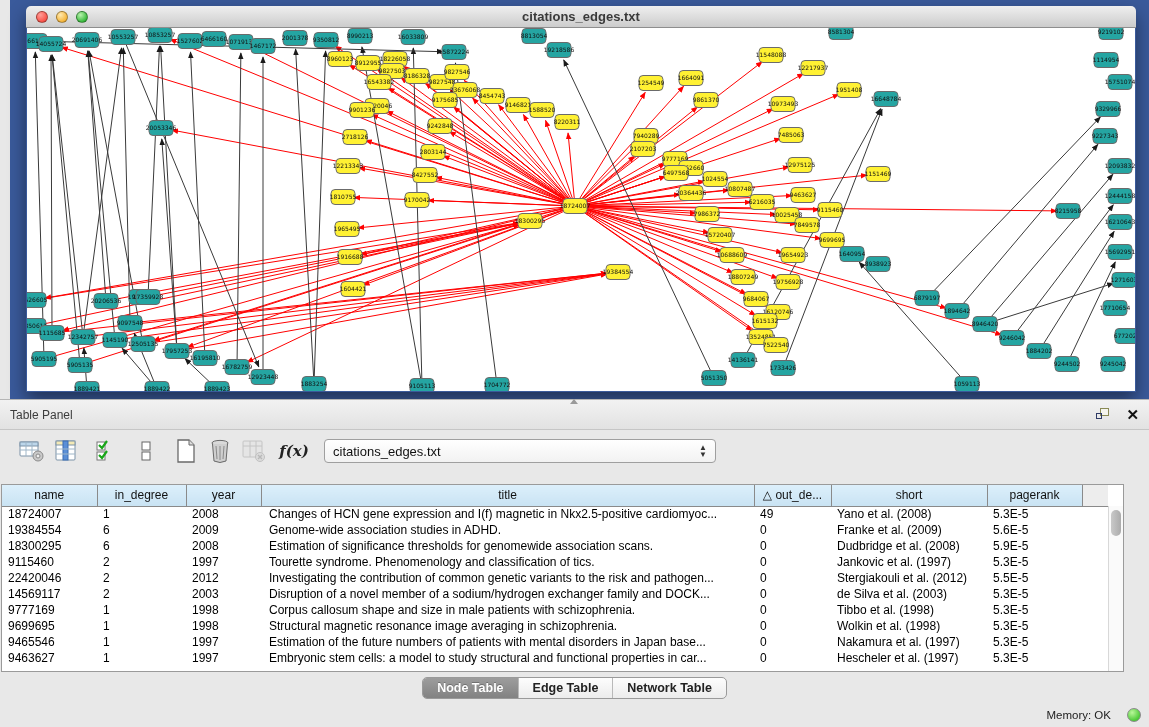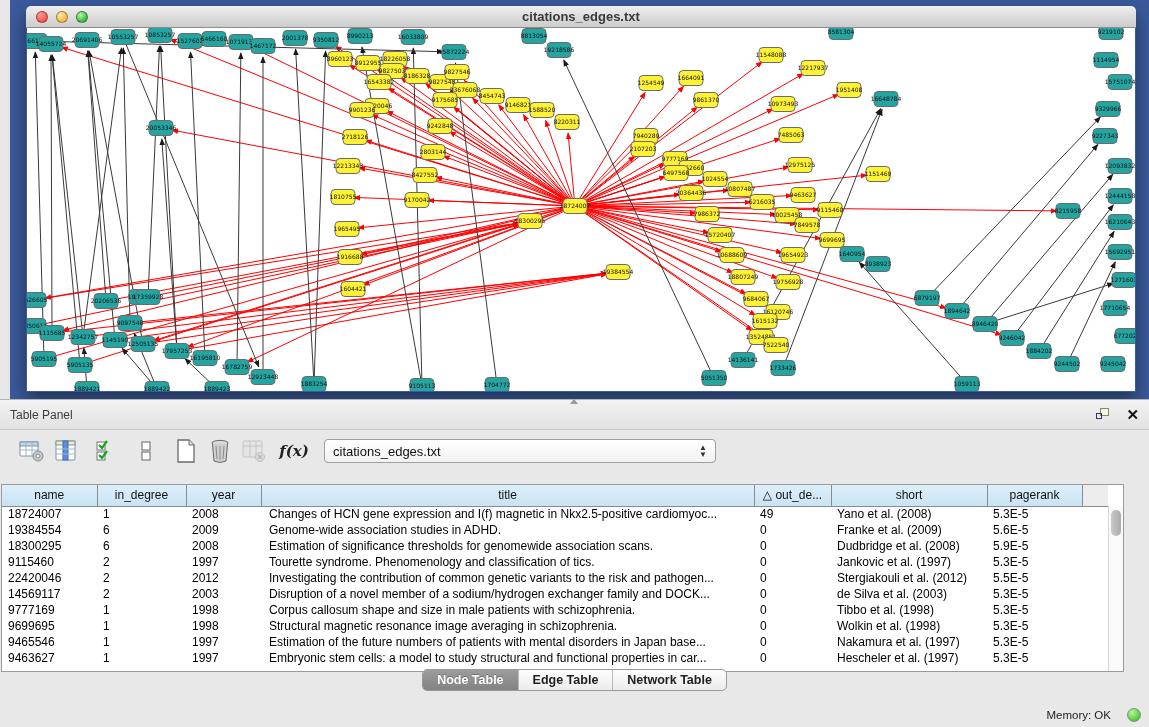--- a/index.html
+++ b/index.html
@@ -57,21 +57,21 @@
   table.grid th.filler { background:#EDEDED; border:none; border-bottom:1px solid #8a8a8a; }
   table.grid td { height:16px; font-size:12px; color:#000; padding:0 6px;
     overflow:hidden; white-space:nowrap; }
   table.grid td.c3 { padding-left:8px; }
   table.grid td.c5 { text-align:left; }
   .vscroll { position:absolute; right:0; top:21px; width:15px; height:165px;
     background:#FAFAFA; border-left:1px solid #d8d8d8; }
   .vthumb { position:absolute; left:2px; top:4px; width:10px; height:26px;
     background:linear-gradient(90deg,#c9c9c9,#ababab); border-radius:6px; }
 
-  .tabstrip { position:absolute; left:0; top:269px; width:100%; display:flex; justify-content:center; }
+  .tabstrip { position:absolute; left:0; top:277px; width:100%; display:flex; justify-content:center; }
   .seg { display:flex; border:1px solid #9a9a9a; border-radius:5px; overflow:hidden;
     background:linear-gradient(#fdfdfd,#ececec); height:22px; }
   .seg-btn { padding:0 14px; font-size:12.5px; font-weight:bold; color:#222;
     display:flex; align-items:center; border-left:1px solid #b9b9b9; }
   .seg-btn:first-child { border-left:none; }
   .seg-btn.sel { background:linear-gradient(#9d9d9d,#828282); color:#fff;
     text-shadow:0 -1px 0 rgba(0,0,0,.25); }
 
   .statusbar { position:absolute; right:8px; bottom:5px; display:flex; align-items:center; gap:16px; }
   .status-text { font-size:11.5px; color:#222; }

